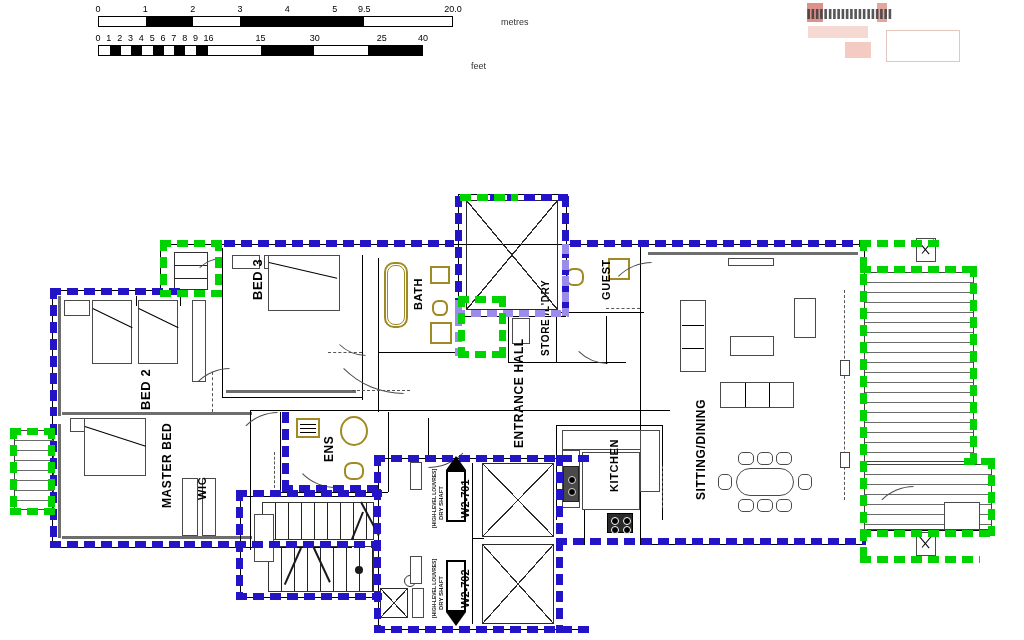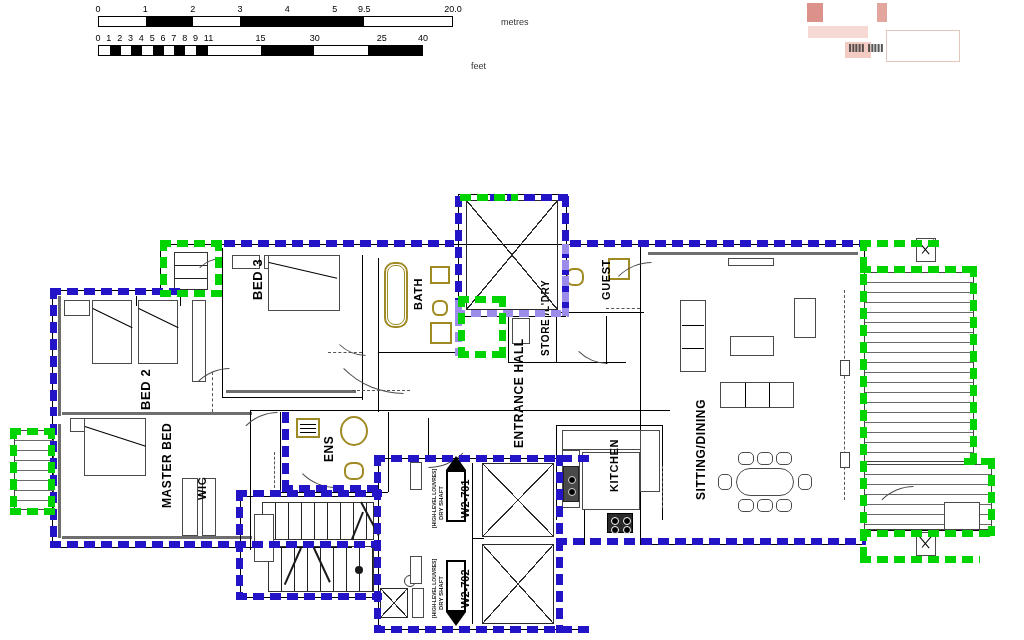--- a/index.html
+++ b/index.html
@@ -105,21 +105,21 @@
       <div class="sb-tick" style="left:0%;">0</div>
       <div class="sb-tick" style="left:3.33%;">1</div>
       <div class="sb-tick" style="left:6.66%;">2</div>
       <div class="sb-tick" style="left:10%;">3</div>
       <div class="sb-tick" style="left:13.33%;">4</div>
       <div class="sb-tick" style="left:16.66%;">5</div>
       <div class="sb-tick" style="left:20%;">6</div>
       <div class="sb-tick" style="left:23.33%;">7</div>
       <div class="sb-tick" style="left:26.66%;">8</div>
       <div class="sb-tick" style="left:30%;">9</div>
-      <div class="sb-tick" style="left:34%;">11</div>
+      <div class="sb-tick" style="left:34%;">16</div>
       <div class="sb-tick" style="left:50%;">15</div>
       <div class="sb-tick" style="left:66.66%;">30</div>
       <div class="sb-tick" style="left:83.33%;margin-left:13px;">25</div>
       <div class="sb-tick" style="left:100%;">40</div>
     </div>
     <div class="sb-track">
       <div class="sb-seg" style="left:3.33%;width:3.33%;"></div>
       <div class="sb-seg" style="left:10%;width:3.33%;"></div>
       <div class="sb-seg" style="left:16.66%;width:3.34%;"></div>
       <div class="sb-seg" style="left:23.33%;width:3.33%;"></div>
@@ -128,21 +128,21 @@
       <div class="sb-seg" style="left:83.33%;width:16.67%;"></div>
     </div>
     <div class="sb-unit" style="left:330px;top:28px;">feet</div>
   </div>
 
   <div class="wm-pink"></div>
     <div class="wm-pink2"></div>
     <div class="wm-box"></div>
   <div class="wm-red"></div>
     <div class="wm-red2"></div>
-  <div class="wm wm-b">ııııı ııııı</div>
+  <div class="wm wm-a">ıııııııııııııııııııı</div>
 
   <div class="ln" style="left:52px;top:290px;width:1px;height:258px;"></div>
   <div class="ln" style="left:52px;top:290px;width:130px;height:1px;"></div>
   <div class="ln" style="left:52px;top:547px;width:300px;height:1px;"></div>
   <div class="wall" style="left:58px;top:296px;width:3px;height:120px;"></div>
   <div class="wall" style="left:58px;top:424px;width:3px;height:114px;"></div>
   <div class="wall" style="left:62px;top:412px;width:190px;height:3px;"></div>
   <div class="wall" style="left:62px;top:536px;width:190px;height:3px;"></div>
 
   <div class="ln" style="left:160px;top:244px;width:705px;height:1px;"></div>

